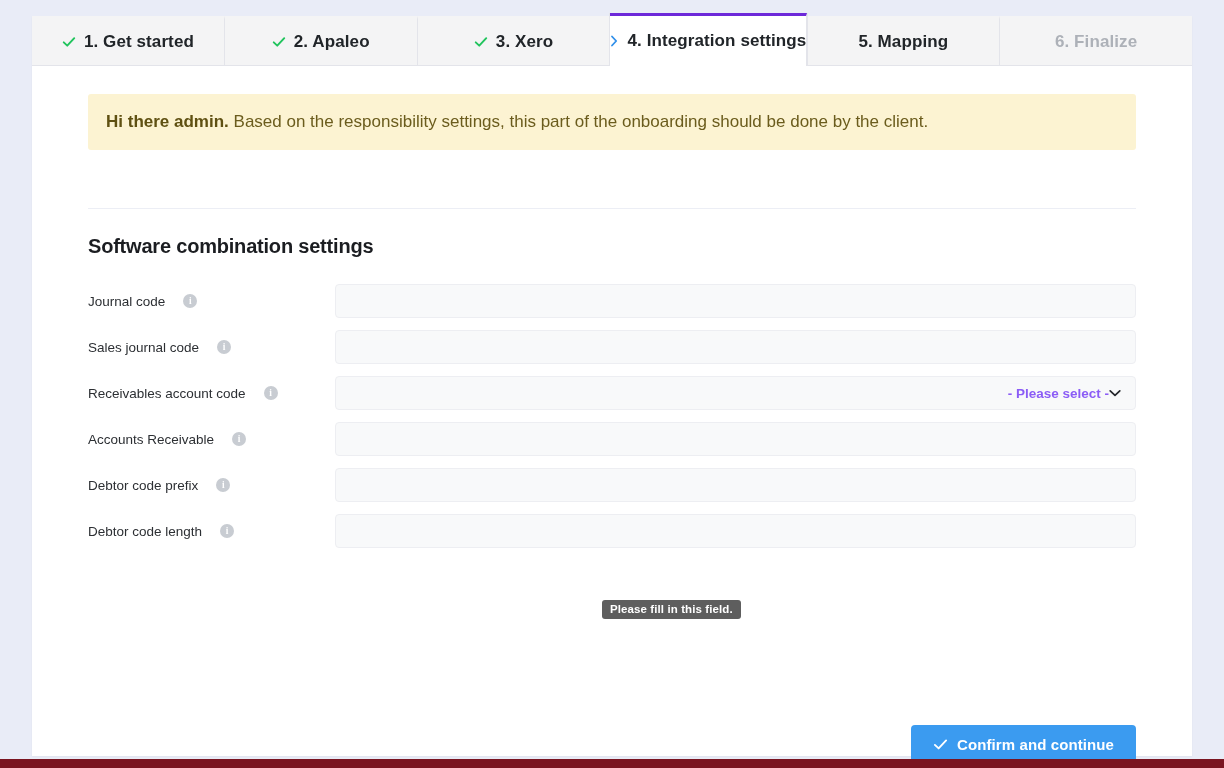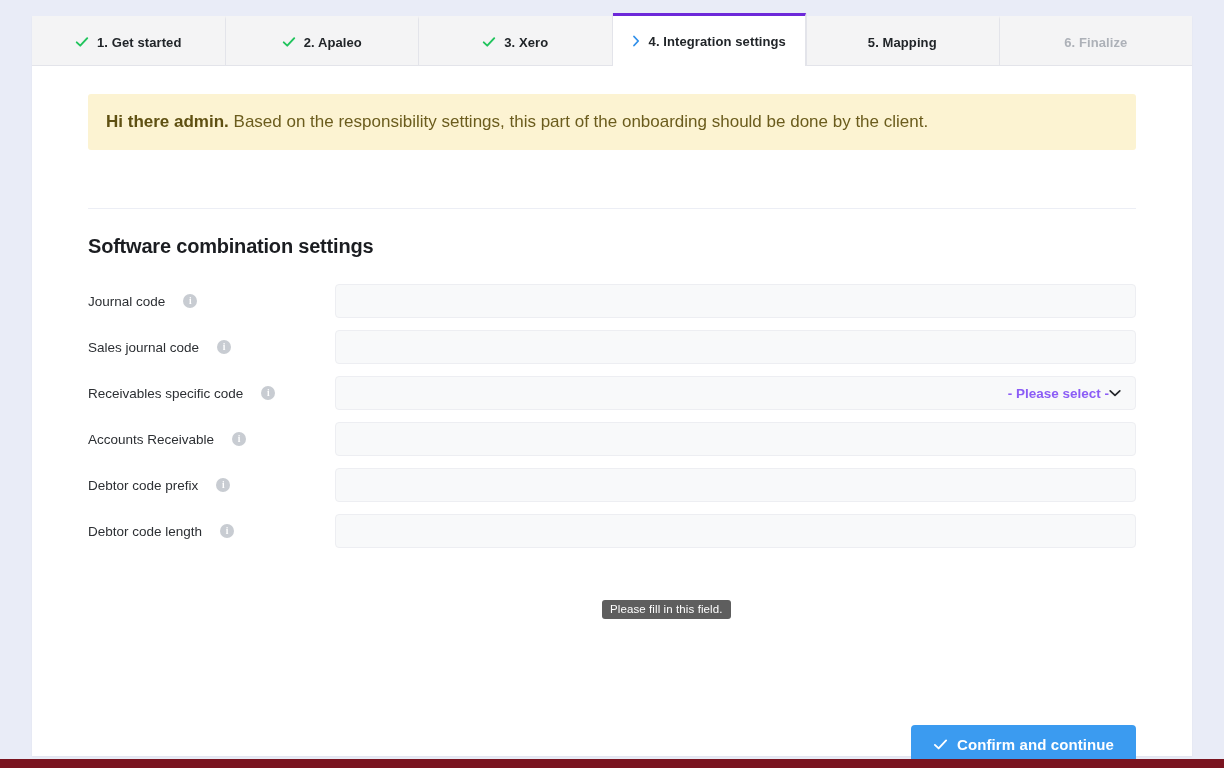--- a/index.html
+++ b/index.html
@@ -34,21 +34,21 @@
     height: 50px;
     background: #f4f4f5;
     border-bottom: 1px solid #e3e4ea;
   }
   .tab {
     flex: 1 1 0;
     display: flex;
     align-items: center;
     justify-content: center;
     gap: 8px;
-    font-size: 13px;
+    font-size: 17px;
     font-weight: 700;
     color: #212529;
     background: #f4f4f5;
     border-right: 1px solid #e3e4ea;
     border-top: 3px solid transparent;
     position: relative;
     letter-spacing: 0.1px;
     white-space: nowrap;
     cursor: pointer;
   }
@@ -179,21 +179,21 @@
   .select-arrow svg { display: block; }
 
   
   .tooltip {
     position: absolute;
     left: 570px;
     top: 506px;
     background: #5e5e5e;
     color: #ffffff;
     font-size: 11.5px;
-    font-weight: 400;
+    font-weight: 700;
     padding: 3px 8px 4px 8px;
     border-radius: 3px;
     white-space: nowrap;
     z-index: 30;
     letter-spacing: 0.1px;
   }
 
   
   .footer {
     position: absolute;
@@ -308,21 +308,21 @@
       <div class="form-row">
         <div class="form-label">
           <span>Sales journal code</span>
           <span class="info-icon">i</span>
         </div>
         <input class="field" type="text" value="" style="">
       </div>
 
       <div class="form-row">
         <div class="form-label">
-          <span>Receivables specific code</span>
+          <span>Receivables account code</span>
           <span class="info-icon">i</span>
         </div>
         <div class="field select">
           <span>- Please select -</span>
           <span class="select-arrow">
             <svg viewBox="0 0 12 8" width="12" height="8">
                 <path d="M1.2 1.8 L6 6.4 L10.8 1.8" fill="none" stroke="#23262b" stroke-width="1.7" stroke-linecap="round" stroke-linejoin="round"></path>
               </svg>
           </span>
         </div>

